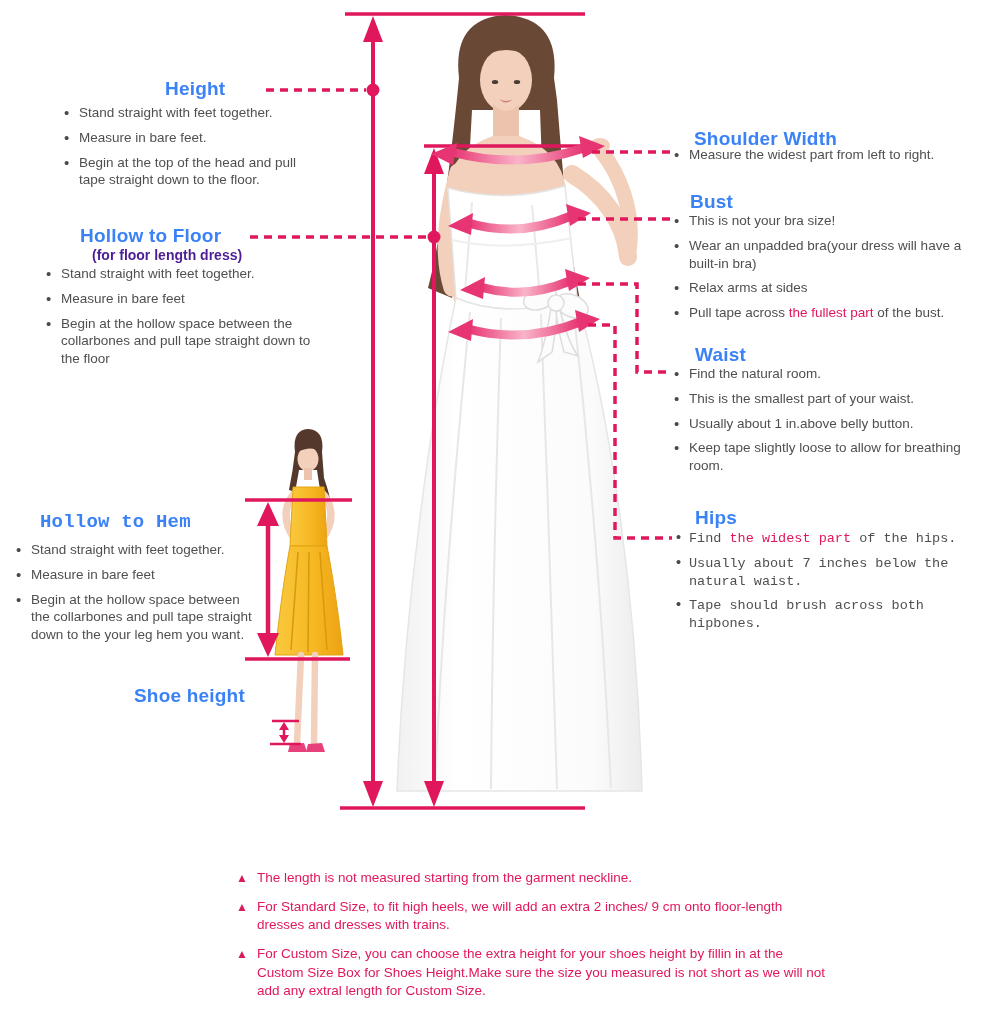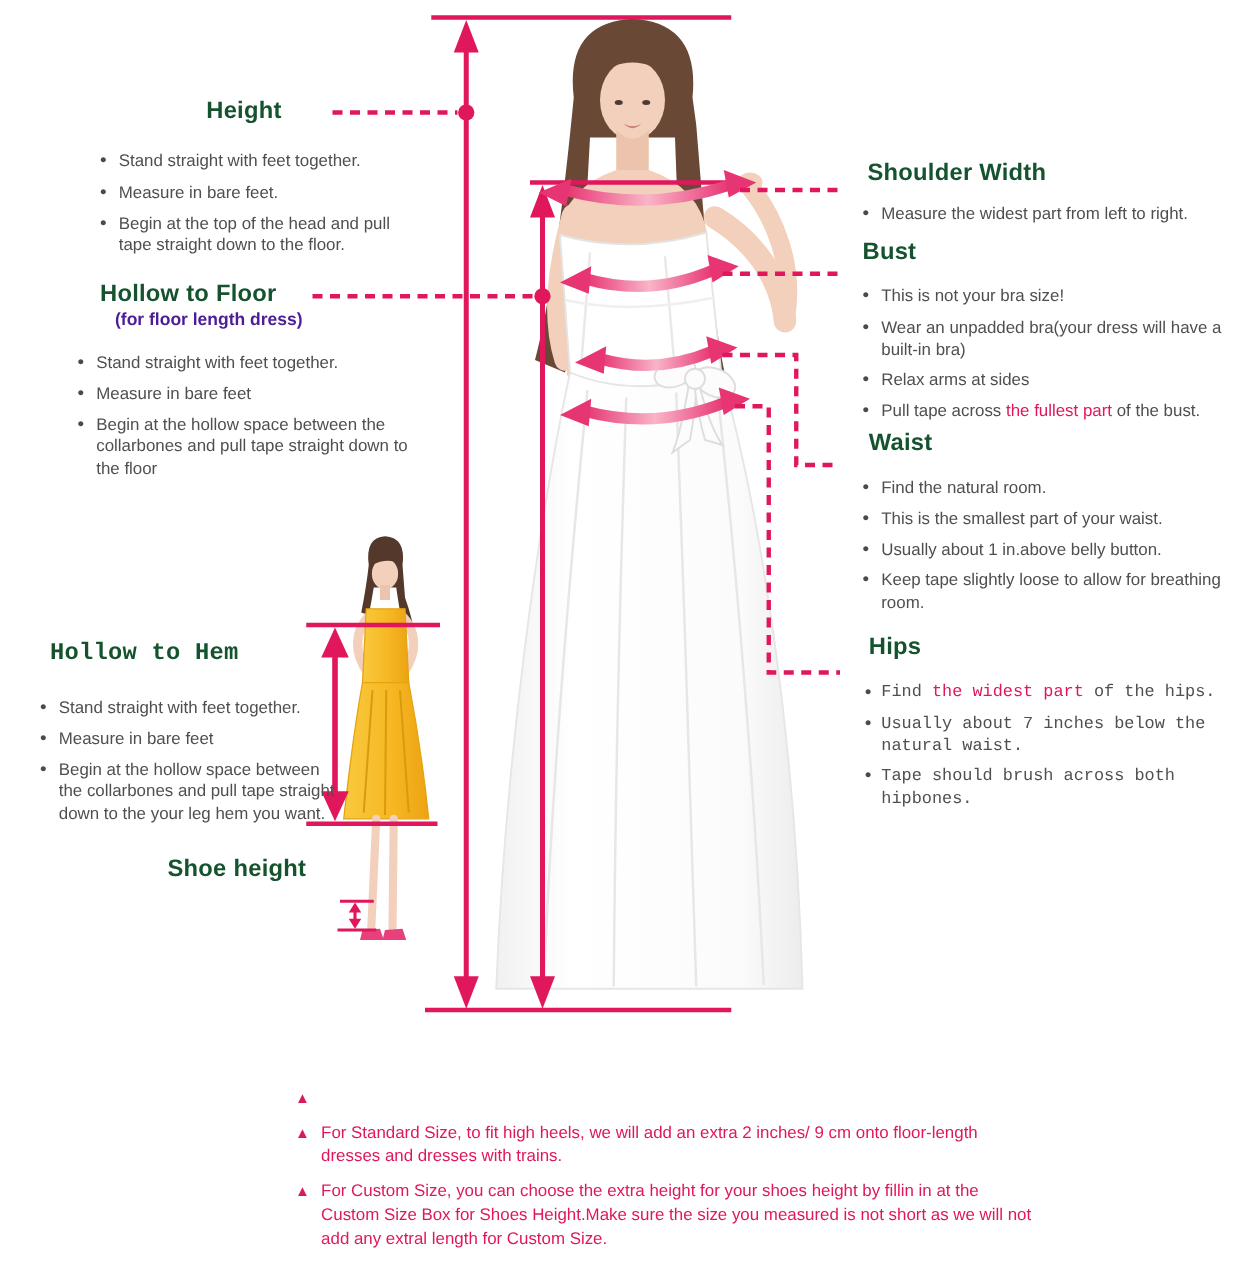--- a/index.html
+++ b/index.html
@@ -3,27 +3,27 @@
 <meta charset="utf-8">
 <style>
   html,body{margin:0;padding:0;}
   body{
     width:1000px;height:1024px;background:#ffffff;position:relative;overflow:hidden;
     font-family:"Liberation Sans","DejaVu Sans",sans-serif;
   }
   .stage{position:absolute;inset:0;width:1000px;height:1024px;}
   svg.art{position:absolute;left:0;top:0;}
   .sec-title{
-    position:absolute;color:#14532d;font-weight:bold;font-size:19px;line-height:1.05;
+    position:absolute;color:#3b82f6;font-weight:bold;font-size:19px;line-height:1.05;
     white-space:nowrap;letter-spacing:.2px;
   }
   .sec-sub{
     position:absolute;color:#4c1d95;font-weight:bold;font-size:14px;white-space:nowrap;
   }
-  ul.blist{position:absolute;list-style:none;margin:16px;padding:0;}
+  ul.blist{position:absolute;list-style:none;margin:0;padding:0;}
   ul.blist li{
     position:relative;padding-left:17px;margin-bottom:7px;
     color:#4f4f4f;font-size:13.5px;line-height:1.32;
   }
   ul.blist li::before{
     content:"\2022";position:absolute;left:2px;top:-1px;color:#4a4a4a;font-size:15px;
   }
   ul.blist .hl{color:#e0175c;}
   .notes{position:absolute;left:236px;top:869px;width:592px;}
   .note{display:flex;gap:9px;margin-bottom:10px;color:#e0175c;font-size:13.5px;line-height:1.38;}
@@ -205,20 +205,21 @@
   <div class="sec-title" style="left:695px;top:508px;">Hips</div>
   <ul class="blist" style="left:672px;top:530px;width:312px;font-family:Liberation Mono, monospace;">
       <li><span>Find </span><span class="hl">the widest part</span><span> of the hips.</span></li>
       <li><span>Usually about 7 inches below the natural waist.</span></li>
       <li><span>Tape should brush across both hipbones.</span></li>
     </ul>
 
   <div class="notes">
       <div class="note">
         <span class="tri">▲</span>
+        <span>The length is not measured starting from the garment neckline.</span>
       </div>
       <div class="note">
         <span class="tri">▲</span>
         <span>For Standard Size, to fit high heels, we will add an extra 2 inches/ 9  cm onto floor-length dresses and dresses with trains.</span>
       </div>
       <div class="note">
         <span class="tri">▲</span>
         <span>For Custom Size, you can choose the extra height for your shoes height by fillin in at the Custom Size Box for Shoes Height.Make sure the size you measured is not short as we will not add any extral length for Custom Size.</span>
       </div>
     </div>

